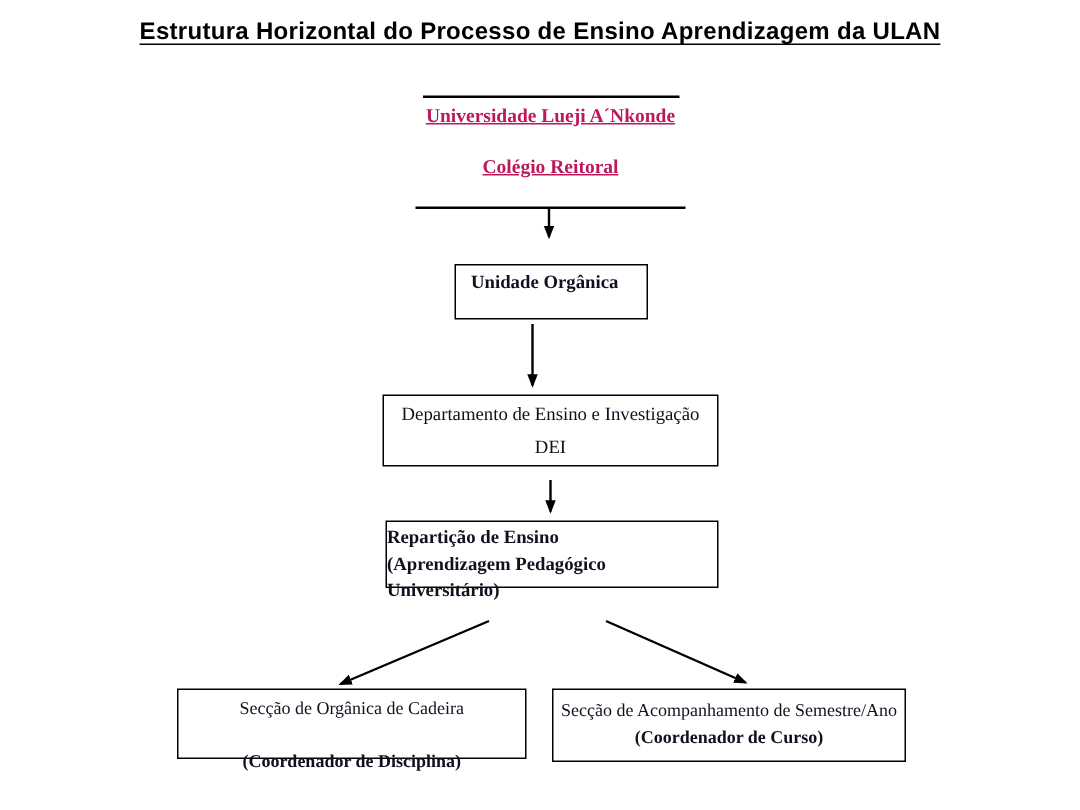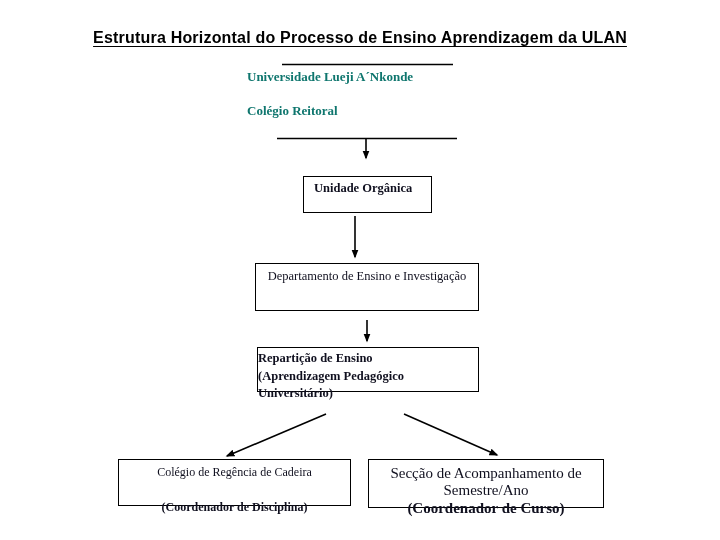--- a/index.html
+++ b/index.html
@@ -12,39 +12,40 @@
     width: 720px;
     height: 540px;
     background: #ffffff;
     overflow: hidden;
     font-family: "Liberation Serif", serif;
     color: #10101f;
   }
   .title {
     position: absolute;
     left: 0;
-    top: 29px;
+    top: 13px;
     width: 720px;
     text-align: center;
     font-family: "Liberation Sans", sans-serif;
     font-weight: bold;
     font-size: 16px;
     color: #000000;
     text-decoration: underline;
     text-underline-offset: 3px;
     letter-spacing: 0.2px;
   }
   .toplabel {
     position: absolute;
     left: 247px;
     width: 240px;
-    text-align: left;
+    text-align: center;
     font-weight: bold;
     font-size: 13px;
-    color: #0f766e;
+    color: #be185d;
+    text-decoration: underline;
   }
   .lbl-university { top: 69px; }
   .lbl-college  { top: 103px; }
 
   .node {
     position: absolute;
     border: 1.6px solid #000000;
     background: #ffffff;
     box-sizing: border-box;
     font-size: 12.5px;
@@ -77,21 +78,21 @@
     left: 118px; top: 459px; width: 233px; height: 47px;
     padding-top: 4px;
     text-align: center;
     font-size: 12px;
   }
   .box-regencia .l2 { font-weight: bold; margin-top: 18px; }
   .box-acompanhamento {
     left: 368px; top: 459px; width: 236px; height: 49px;
     padding-top: 5px;
     text-align: center;
-    font-size: 15px;
+    font-size: 12px;
   }
   .box-acompanhamento .l2 { font-weight: bold; margin-top: 1px; }
 
   .connectors {
     position: absolute;
     left: 0; top: 0;
     width: 720px; height: 540px;
     pointer-events: none;
   }
 </style>
@@ -127,29 +128,30 @@
   <div class="toplabel lbl-university">Universidade Lueji A´Nkonde</div>
 
   <div class="toplabel lbl-college">Colégio Reitoral</div>
 
   <div class="node box-unidade">
     <span class="l1">Unidade Orgânica</span>
   </div>
 
   <div class="node box-dei">
     <span class="l1">Departamento de Ensino e Investigação</span>
+    <span class="l2">DEI</span>
   </div>
 
   <div class="node box-reparticao">
     <span class="l1">Repartição de Ensino</span>
     <span class="l2">(Aprendizagem Pedagógico Universitário)</span>
   </div>
 
   <div class="node box-regencia">
-    <span class="l1">Colégio de Regência de Cadeira</span>
+    <span class="l1">Secção de Orgânica de Cadeira</span>
     <span class="l2">(Coordenador de Disciplina)</span>
   </div>
 
   <div class="node box-acompanhamento">
     <span class="l1">Secção de Acompanhamento de Semestre/Ano</span>
     <span class="l2">(Coordenador de Curso)</span>
   </div>
 
 </div>
 

